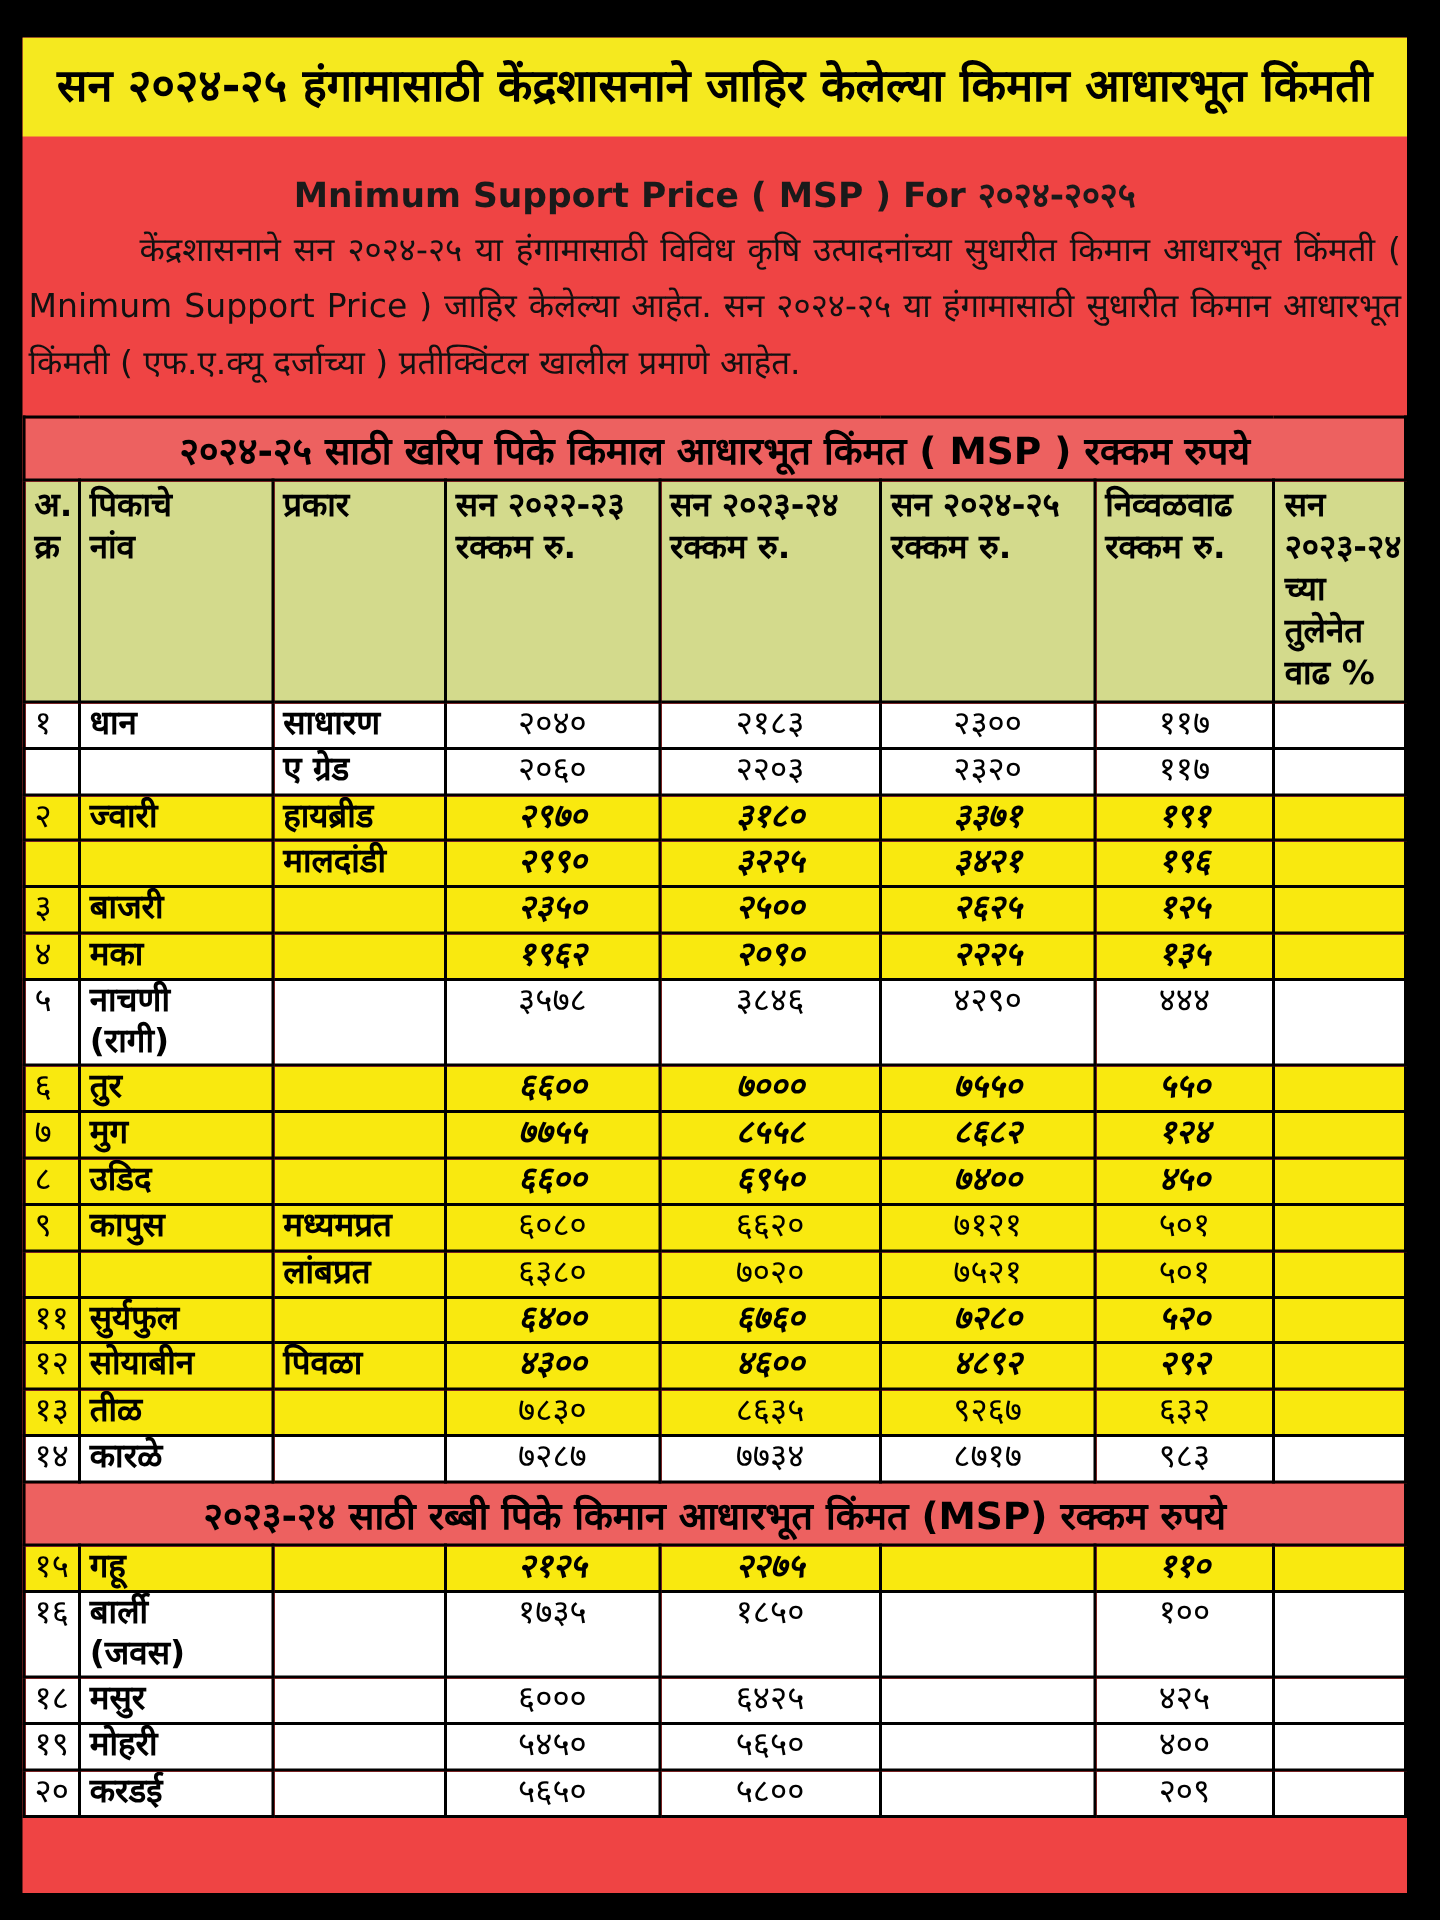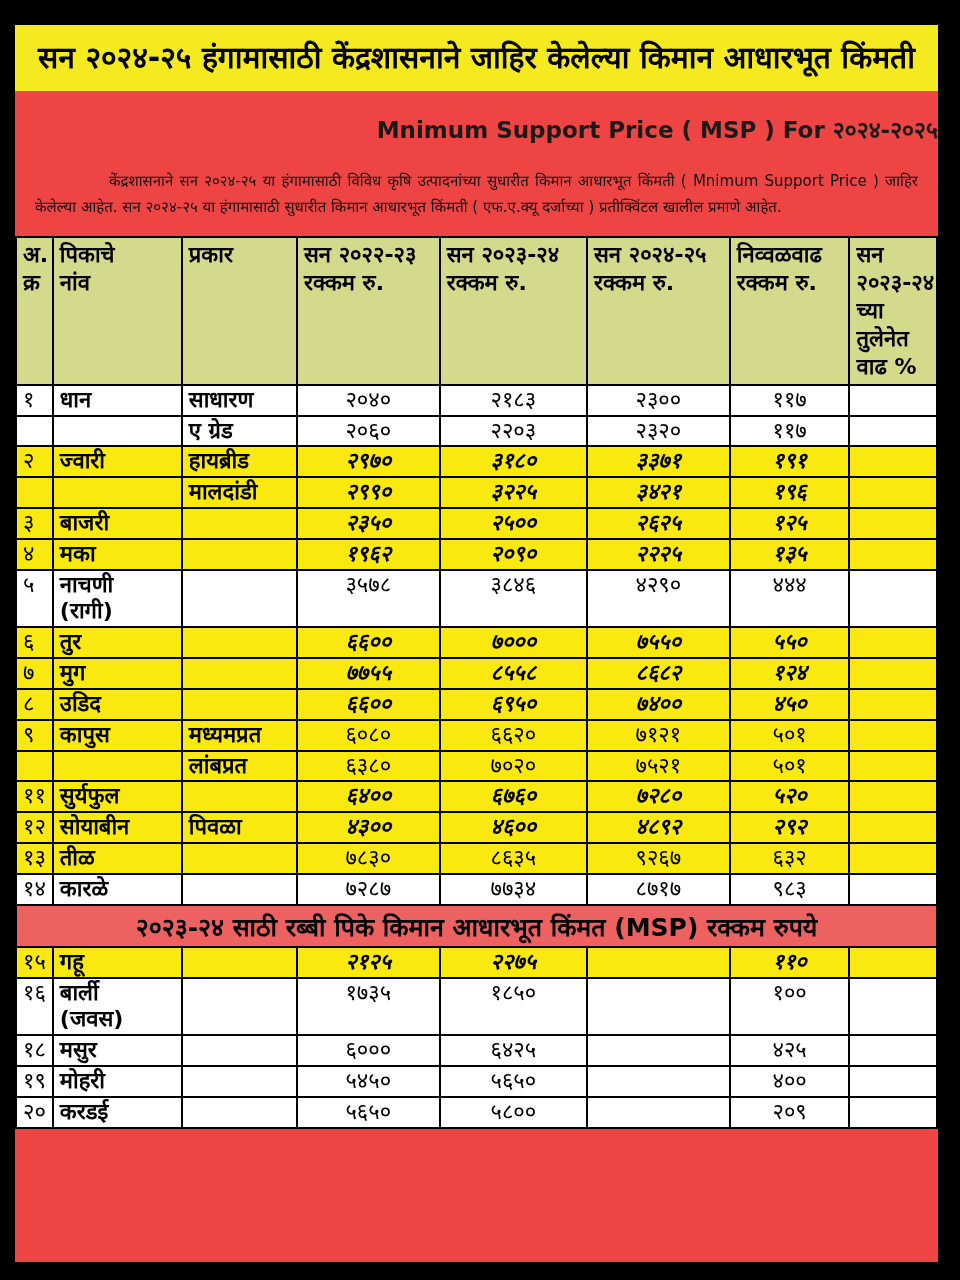--- a/index.html
+++ b/index.html
@@ -19,33 +19,33 @@
   .title-band {
     background: #f5e91f;
     text-align: center;
     font-weight: bold;
     font-size: 30px;
     color: #000;
     padding: 13px 4px 14px 4px;
     line-height: 1.3;
   }
   .subtitle {
-    text-align: right;
+    text-align: center;
     font-weight: bold;
     font-size: 23px;
     color: #1a1a1a;
     margin-top: 22px;
   }
   .intro {
-    font-size: 15px;
+    font-size: 22px;
     color: #111;
     line-height: 1.7;
     text-align: justify;
-    padding: 0 20px;
-    margin-top: 24px;
+    padding: 0 4px;
+    margin-top: 4px;
     text-indent: 74px;
   }
   table.msp {
     width: 100%;
     border-collapse: collapse;
     margin-top: 16px;
     table-layout: fixed;
   }
   table.msp td, table.msp th {
     border: 2px solid #000;
@@ -98,20 +98,23 @@
       <col class="w0">
         <col class="w1">
         <col class="w2">
         <col class="w3">
       <col class="w4">
         <col class="w5">
         <col class="w6">
         <col class="w7">
     </colgroup>
     <tbody id="table-body">
+        <tr class="band">
+          <td colspan="8">२०२४-२५ साठी खरिप पिके किमाल आधारभूत किंमत ( MSP ) रक्कम रुपये</td>
+        </tr>
         <tr class="head">
           <th>अ.
 क्र</th>
           <th>पिकाचे
 नांव</th>
           <th>प्रकार</th>
           <th>सन २०२२-२३
 रक्कम रु.</th>
           <th>सन २०२३-२४
 रक्कम रु.</th>

